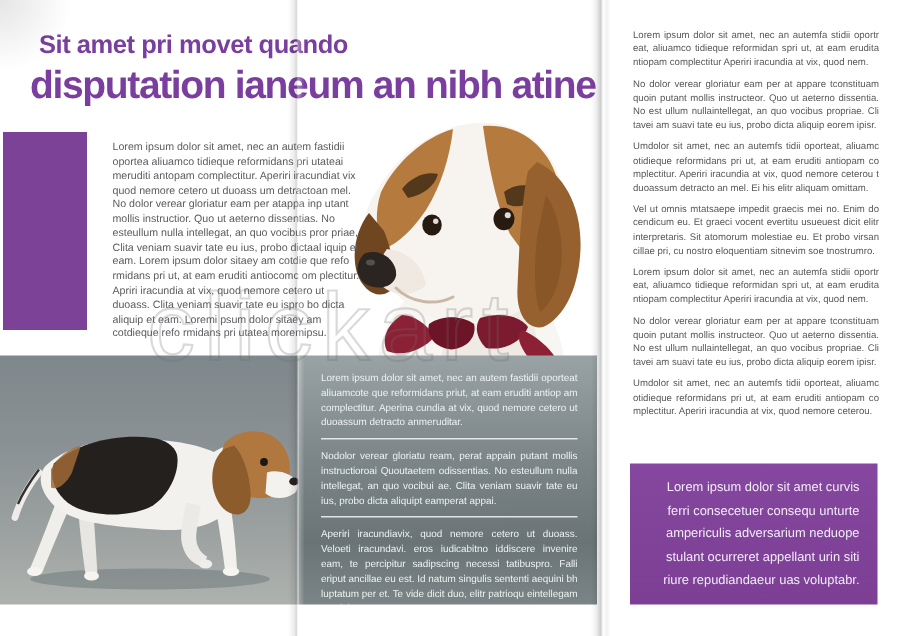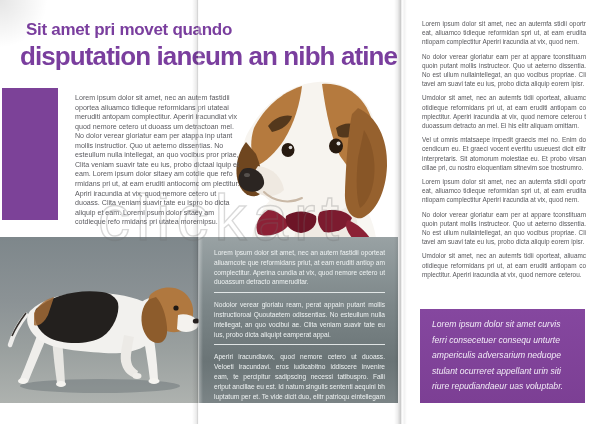--- a/index.html
+++ b/index.html
@@ -29,21 +29,21 @@
   .band-mid p{margin:0;font-size:6.6px;line-height:9.8px;color:#eef2f2;text-align:justify;}
   .band-mid .sep{border-top:1px solid rgba(243,247,247,0.85);height:0;margin:5px 0 7px 0;}
   
   .right-col{position:absolute;left:422px;top:19px;width:164px;z-index:2;}
   .right-col p{margin:0 0 5px 0;font-size:6.4px;line-height:9.2px;color:#58585c;text-align:justify;}
   
   .callout{position:absolute;left:420px;top:309px;width:165px;height:94px;z-index:4;
     background:linear-gradient(180deg,#85479f 0%,#7c3f94 100%);box-sizing:border-box;
     display:flex;align-items:center;}
   .callout p{margin:0;width:100%;padding:0 12px;font-size:8.6px;line-height:15.4px;
-    color:#f2ecf7;text-align:left;font-style:italic;}
+    color:#f2ecf7;text-align:right;}
   
   .watermark{position:absolute;left:70px;top:168px;width:430px;height:100px;z-index:6;pointer-events:none;}
   
   .fold{position:absolute;top:0;bottom:0;z-index:5;pointer-events:none;}
   .fold.left{left:192px;width:11px;
     background:linear-gradient(90deg,rgba(0,0,0,0) 0%,rgba(0,0,0,0.08) 40%,rgba(0,0,0,0.16) 50%,rgba(255,255,255,0.35) 60%,rgba(0,0,0,0) 100%);}
   .fold.right{left:394px;width:13px;
     background:linear-gradient(90deg,rgba(0,0,0,0) 0%,rgba(0,0,0,0.07) 28%,rgba(0,0,0,0.20) 50%,rgba(255,255,255,0.55) 62%,rgba(0,0,0,0.05) 80%,rgba(0,0,0,0) 100%);}
   .corner-shade{position:absolute;left:0;top:0;width:48px;height:48px;z-index:4;pointer-events:none;
     background:radial-gradient(circle at 0 0,rgba(0,0,0,0.10),rgba(0,0,0,0) 70%);}

